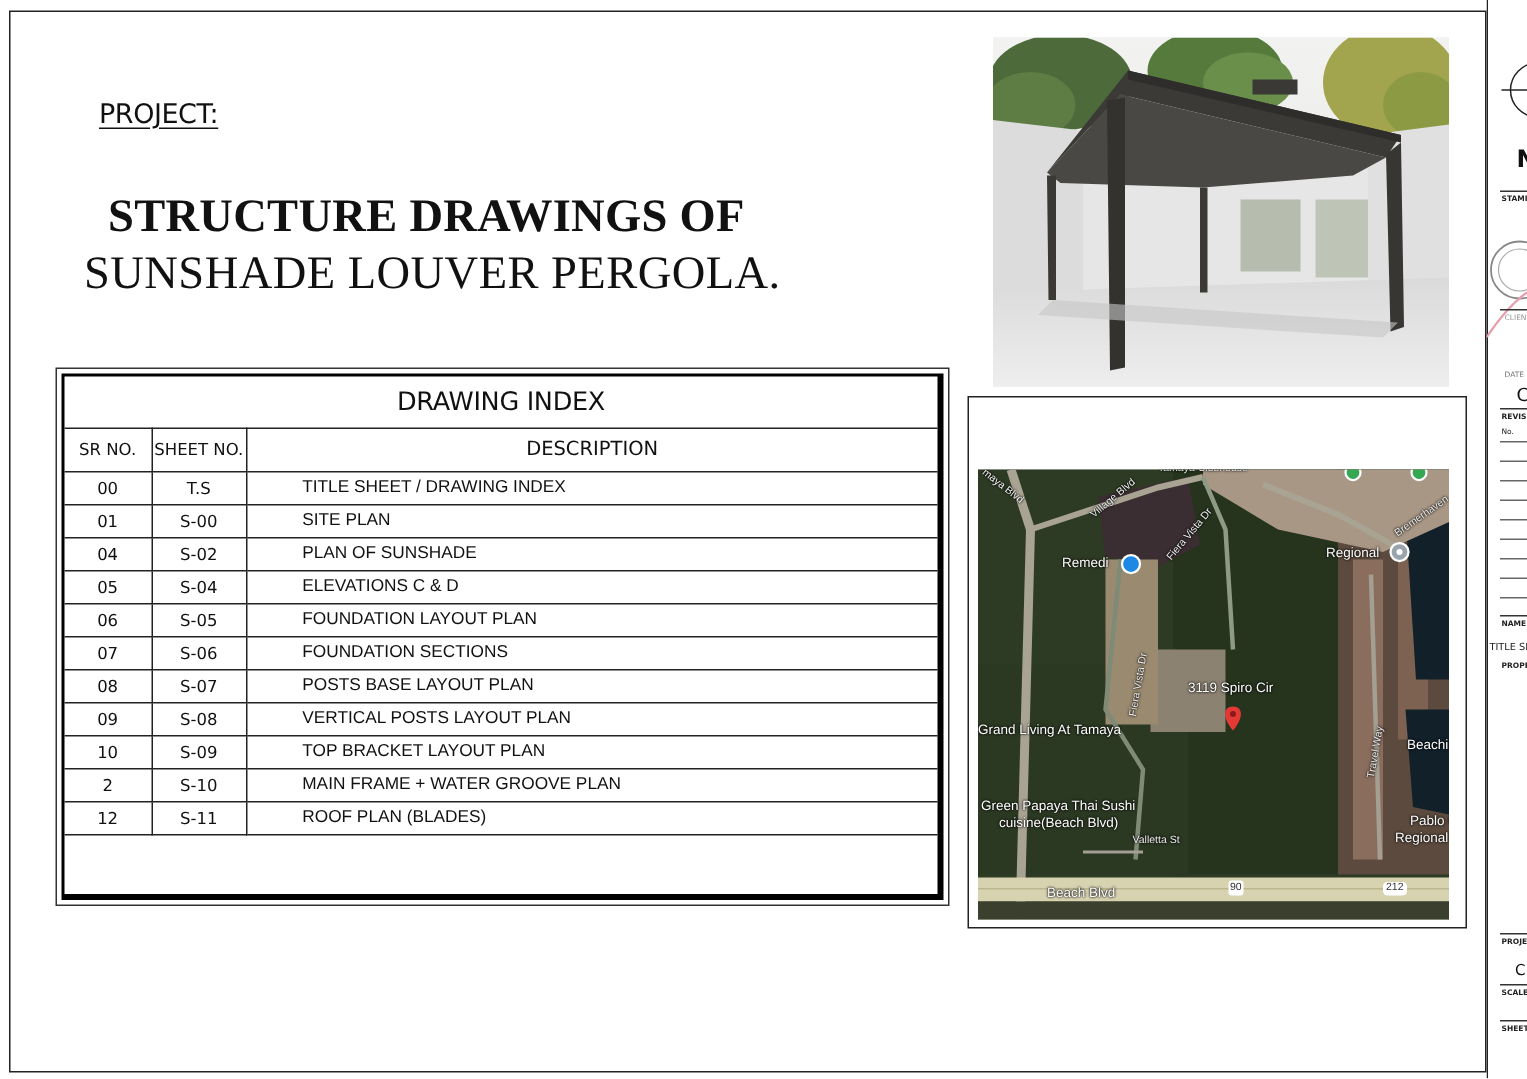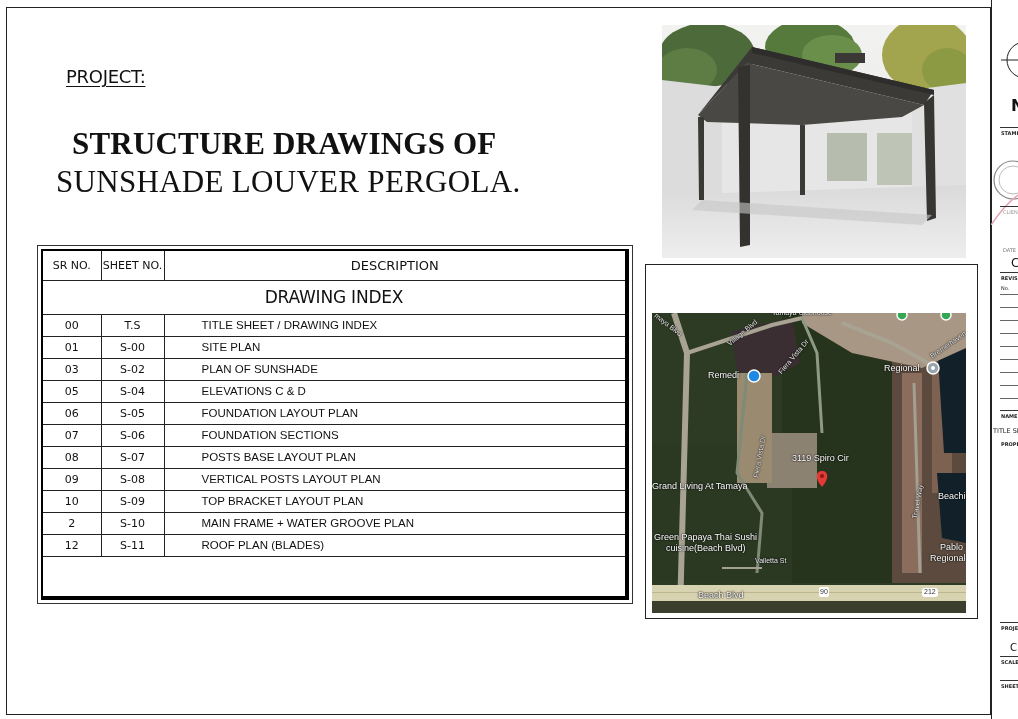--- a/index.html
+++ b/index.html
@@ -56,41 +56,41 @@
 <div class="index-outer">
   <div class="index-inner">
     <table class="index-table">
       <colgroup>
           <col style="width:58px">
           <col style="width:63px">
           <col>
         </colgroup>
       <tbody>
           <tr>
+            <th colspan="3" class="index-title">DRAWING INDEX</th>
+          </tr>
+      <tr>
         <th class="col-head">SR NO.</th>
         <th class="col-head">SHEET NO.</th>
         <th class="col-head desc">DESCRIPTION</th>
       </tr>
-      <tr>
-            <th colspan="3" class="index-title">DRAWING INDEX</th>
-          </tr>
       </tbody>
         <tbody id="index-body">
           <tr class="row">
             <td class="sr">00</td>
             <td class="sheet">T.S</td>
             <td class="desc">TITLE SHEET / DRAWING INDEX</td>
           </tr>
           <tr class="row">
             <td class="sr">01</td>
             <td class="sheet">S-00</td>
             <td class="desc">SITE PLAN</td>
           </tr>
           <tr class="row">
-            <td class="sr">03</td>
+            <td class="sr">04</td>
             <td class="sheet">S-02</td>
             <td class="desc">PLAN OF SUNSHADE</td>
           </tr>
           <tr class="row">
             <td class="sr">05</td>
             <td class="sheet">S-04</td>
             <td class="desc">ELEVATIONS C &amp; D</td>
           </tr>
           <tr class="row">
             <td class="sr">06</td>

